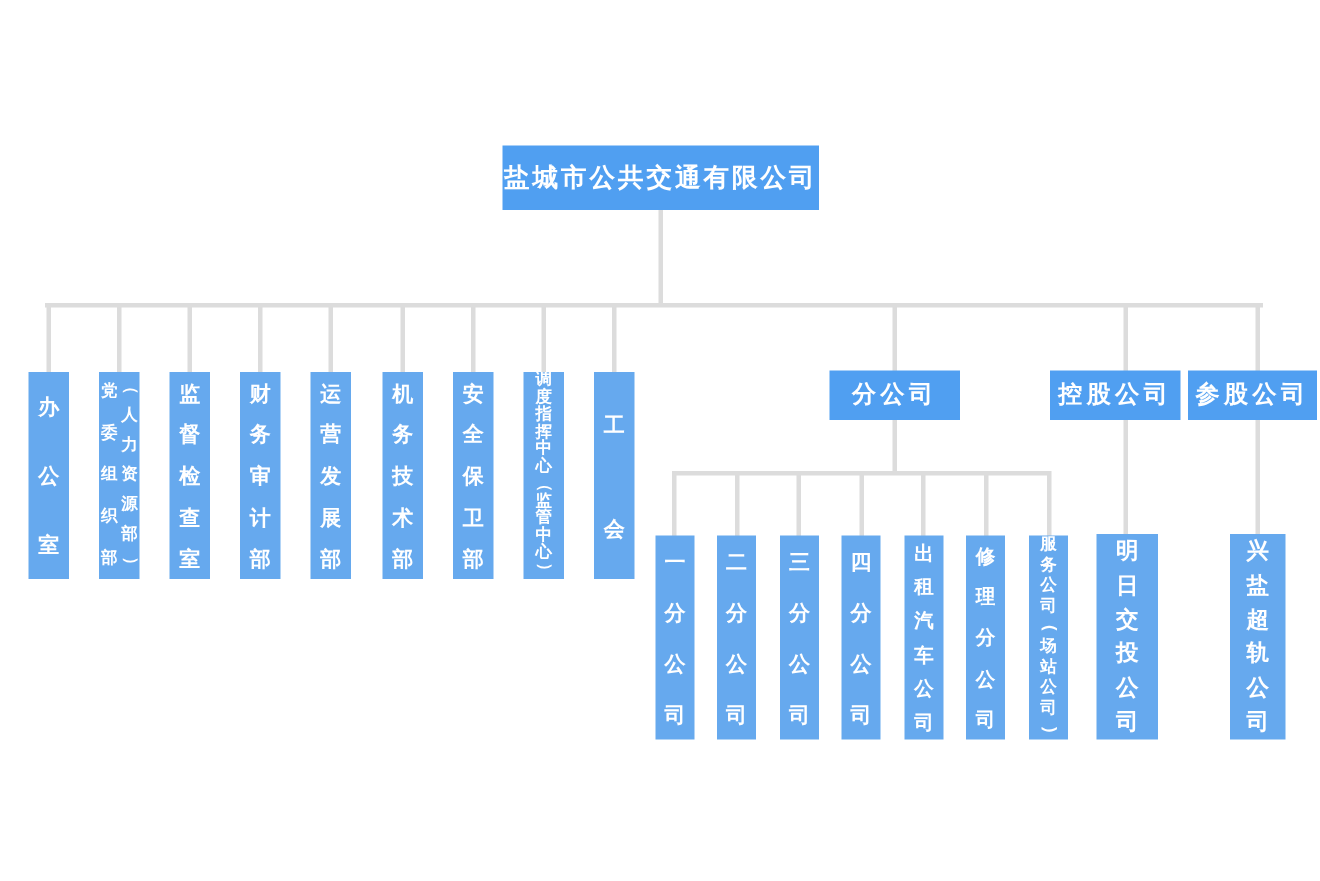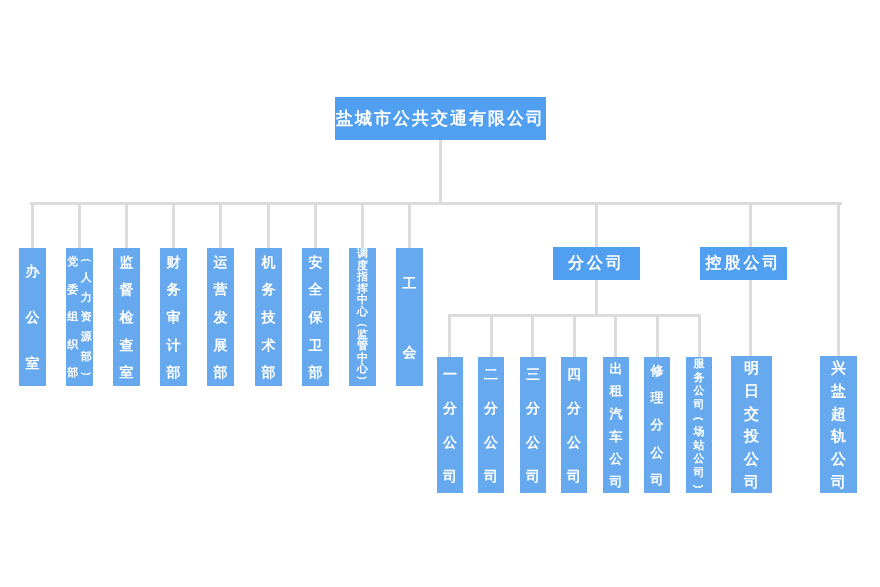--- a/index.html
+++ b/index.html
@@ -202,20 +202,21 @@
     <div class="vt">
         <span>工</span>
         <span>会</span>
       </div>
   </div>
 
   <div class="box hbox" style="left:700px; top:227px; width:87px; height:33px">控股公司</div>
 
   <div class="box hbox" style="left:553px; top:227px; width:87px; height:33px">分公司</div>
 
+  <div class="box hbox" style="left:792px; top:227px; width:86px; height:33px">参股公司</div>
 
   <div class="box" style="left:437px; top:337px; width:26px; height:136px">
     <div class="vt">
         <span>一</span>
         <span>分</span>
         <span>公</span>
         <span>司</span>
       </div>
   </div>
   <div class="box" style="left:478px; top:337px; width:26px; height:136px">

